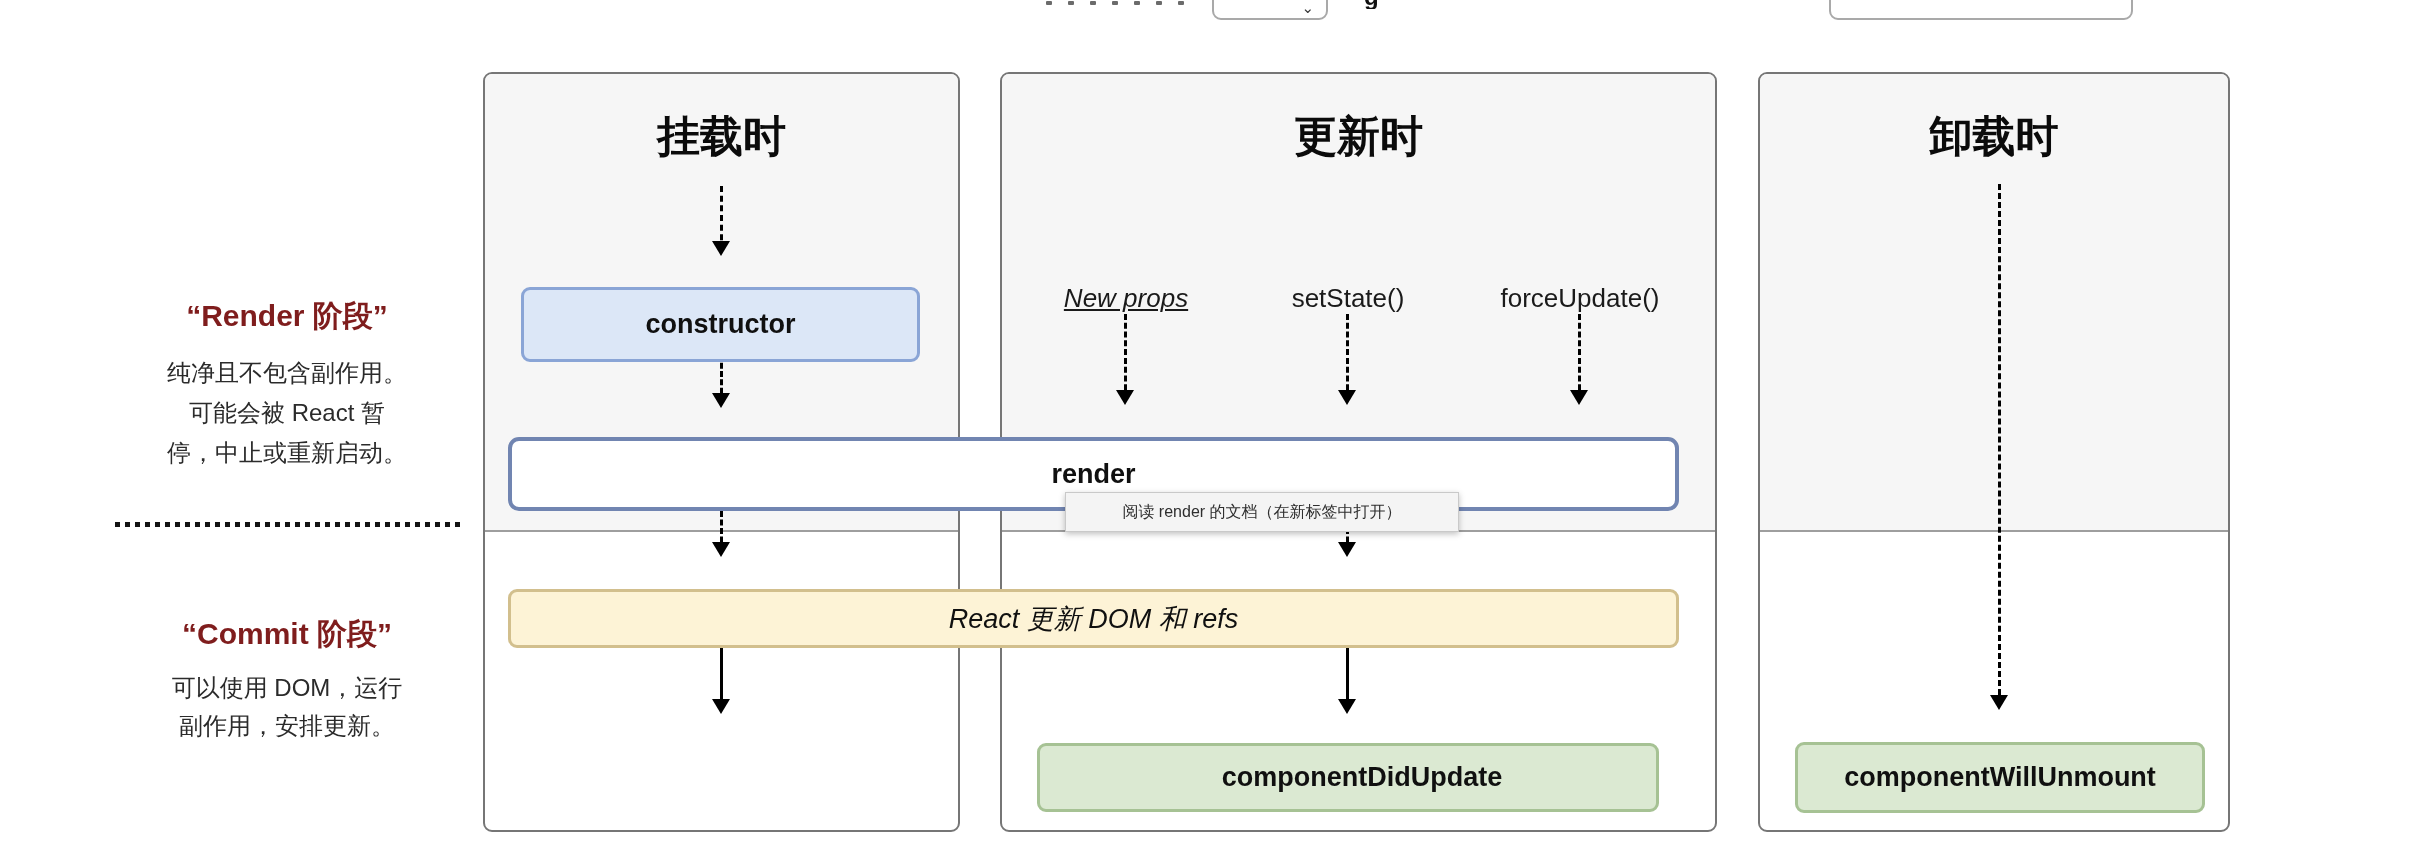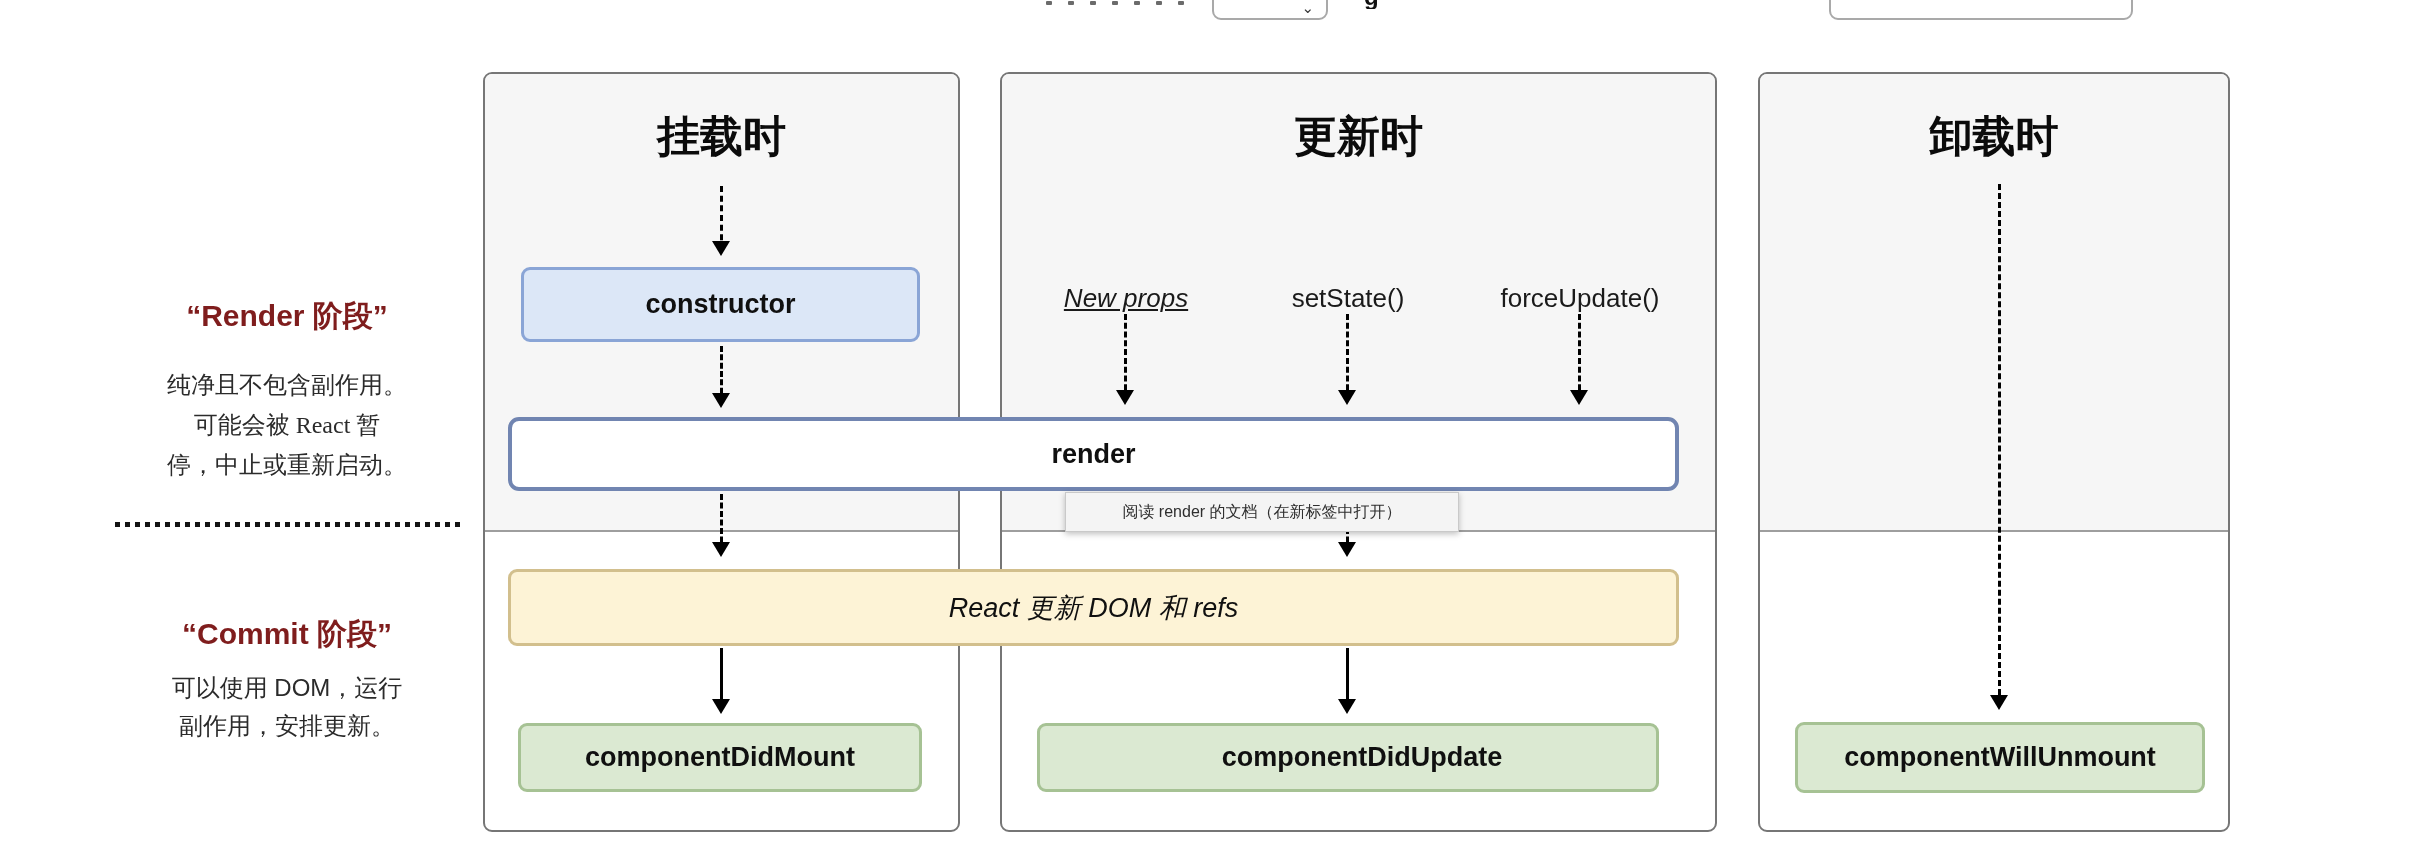--- a/index.html
+++ b/index.html
@@ -72,21 +72,21 @@
   .trigger{
     position:absolute; top:283px; width:220px; text-align:center;
     font-size:26px; color:#1a1a1a; z-index:2;
   }
   .trigger.italic{font-style:italic;text-decoration:underline;}
 
   
   .box{
     position:absolute; display:flex; align-items:center; justify-content:center;
     font-size:27px; font-weight:bold; color:#101010; border-radius:9px;
-    z-index:3; box-sizing:border-box; text-align:left;
+    z-index:3; box-sizing:border-box; text-align:left;margin-top:20px;
   }
   .box.blue{background:var(--blue-fill); border:3px solid var(--blue-border);}
   .box.white{background:#ffffff; border:4px solid var(--render-border); border-radius:11px;}
   .box.yellow{background:var(--yellow-fill); border:3px solid var(--yellow-border); font-style:italic; font-weight:normal; font-size:27px;}
   .box.green{background:var(--green-fill); border:3px solid var(--green-border);}
 
   
   .tooltip{
     position:absolute; left:1065px; top:492px; width:392px; height:38px; z-index:4;
     background:var(--tooltip-bg); border:1px solid var(--tooltip-border);
@@ -112,21 +112,21 @@
   <div class="mini-select" style="left:1212px; width:112px;">
     <span class="caret">⌄</span>
   </div>
   <div class="frag-clip">
     <span>g g</span>
   </div>
   <div class="mini-select" style="left:1829px; width:300px;"></div>
 
   <div class="phase-block" style="top:296px;">
     <div class="phase-title">“Render 阶段”</div>
-    <div class="phase-desc" style="margin-top:28px;font-family:Liberation Serif, serif;">
+    <div class="phase-desc" style="margin-top:16px;">
       <div>纯净且不包含副作用。</div>
       <div>可能会被 React 暂</div>
       <div>停，中止或重新启动。</div>
     </div>
   </div>
 
   <div class="dotted-divider"></div>
 
   <div class="phase-block" style="top:614px;">
     <div class="phase-title">“Commit 阶段”</div>
@@ -165,21 +165,20 @@
   <div class="arrow-down solid" style="left:1346px; top:648px; height:60px;"></div>
 
   <div class="arrow-down" style="left:1998px; top:184px; height:520px;"></div>
 
   <div class="box blue" style="left:521px; top:267px; width:399px; height:75px;">constructor</div>
 
   <div class="box white" style="left:508px; top:417px; width:1171px; height:74px;">render</div>
 
   <div class="tooltip">阅读 render 的文档（在新标签中打开）</div>
 
-  <div class="box yellow" style="left:508px; top:569px; width:1171px; height:77px;">React 更新 DOM 和 refs</div>
+  <div class="box yellow" style="left:508px; top:569px; width:1171px; height:59px;">React 更新 DOM 和 refs</div>
 
-  <div class="box green" style="left:518px; top:723px; width:404px; height:69px;">componentDidMount</div>
 
   <div class="box green" style="left:1037px; top:723px; width:622px; height:69px;padding-left:28px;">componentDidUpdate</div>
 
   <div class="box green" style="left:1795px; top:722px; width:410px; height:71px;">componentWillUnmount</div>
 
 </div>
 
 </body></html>

